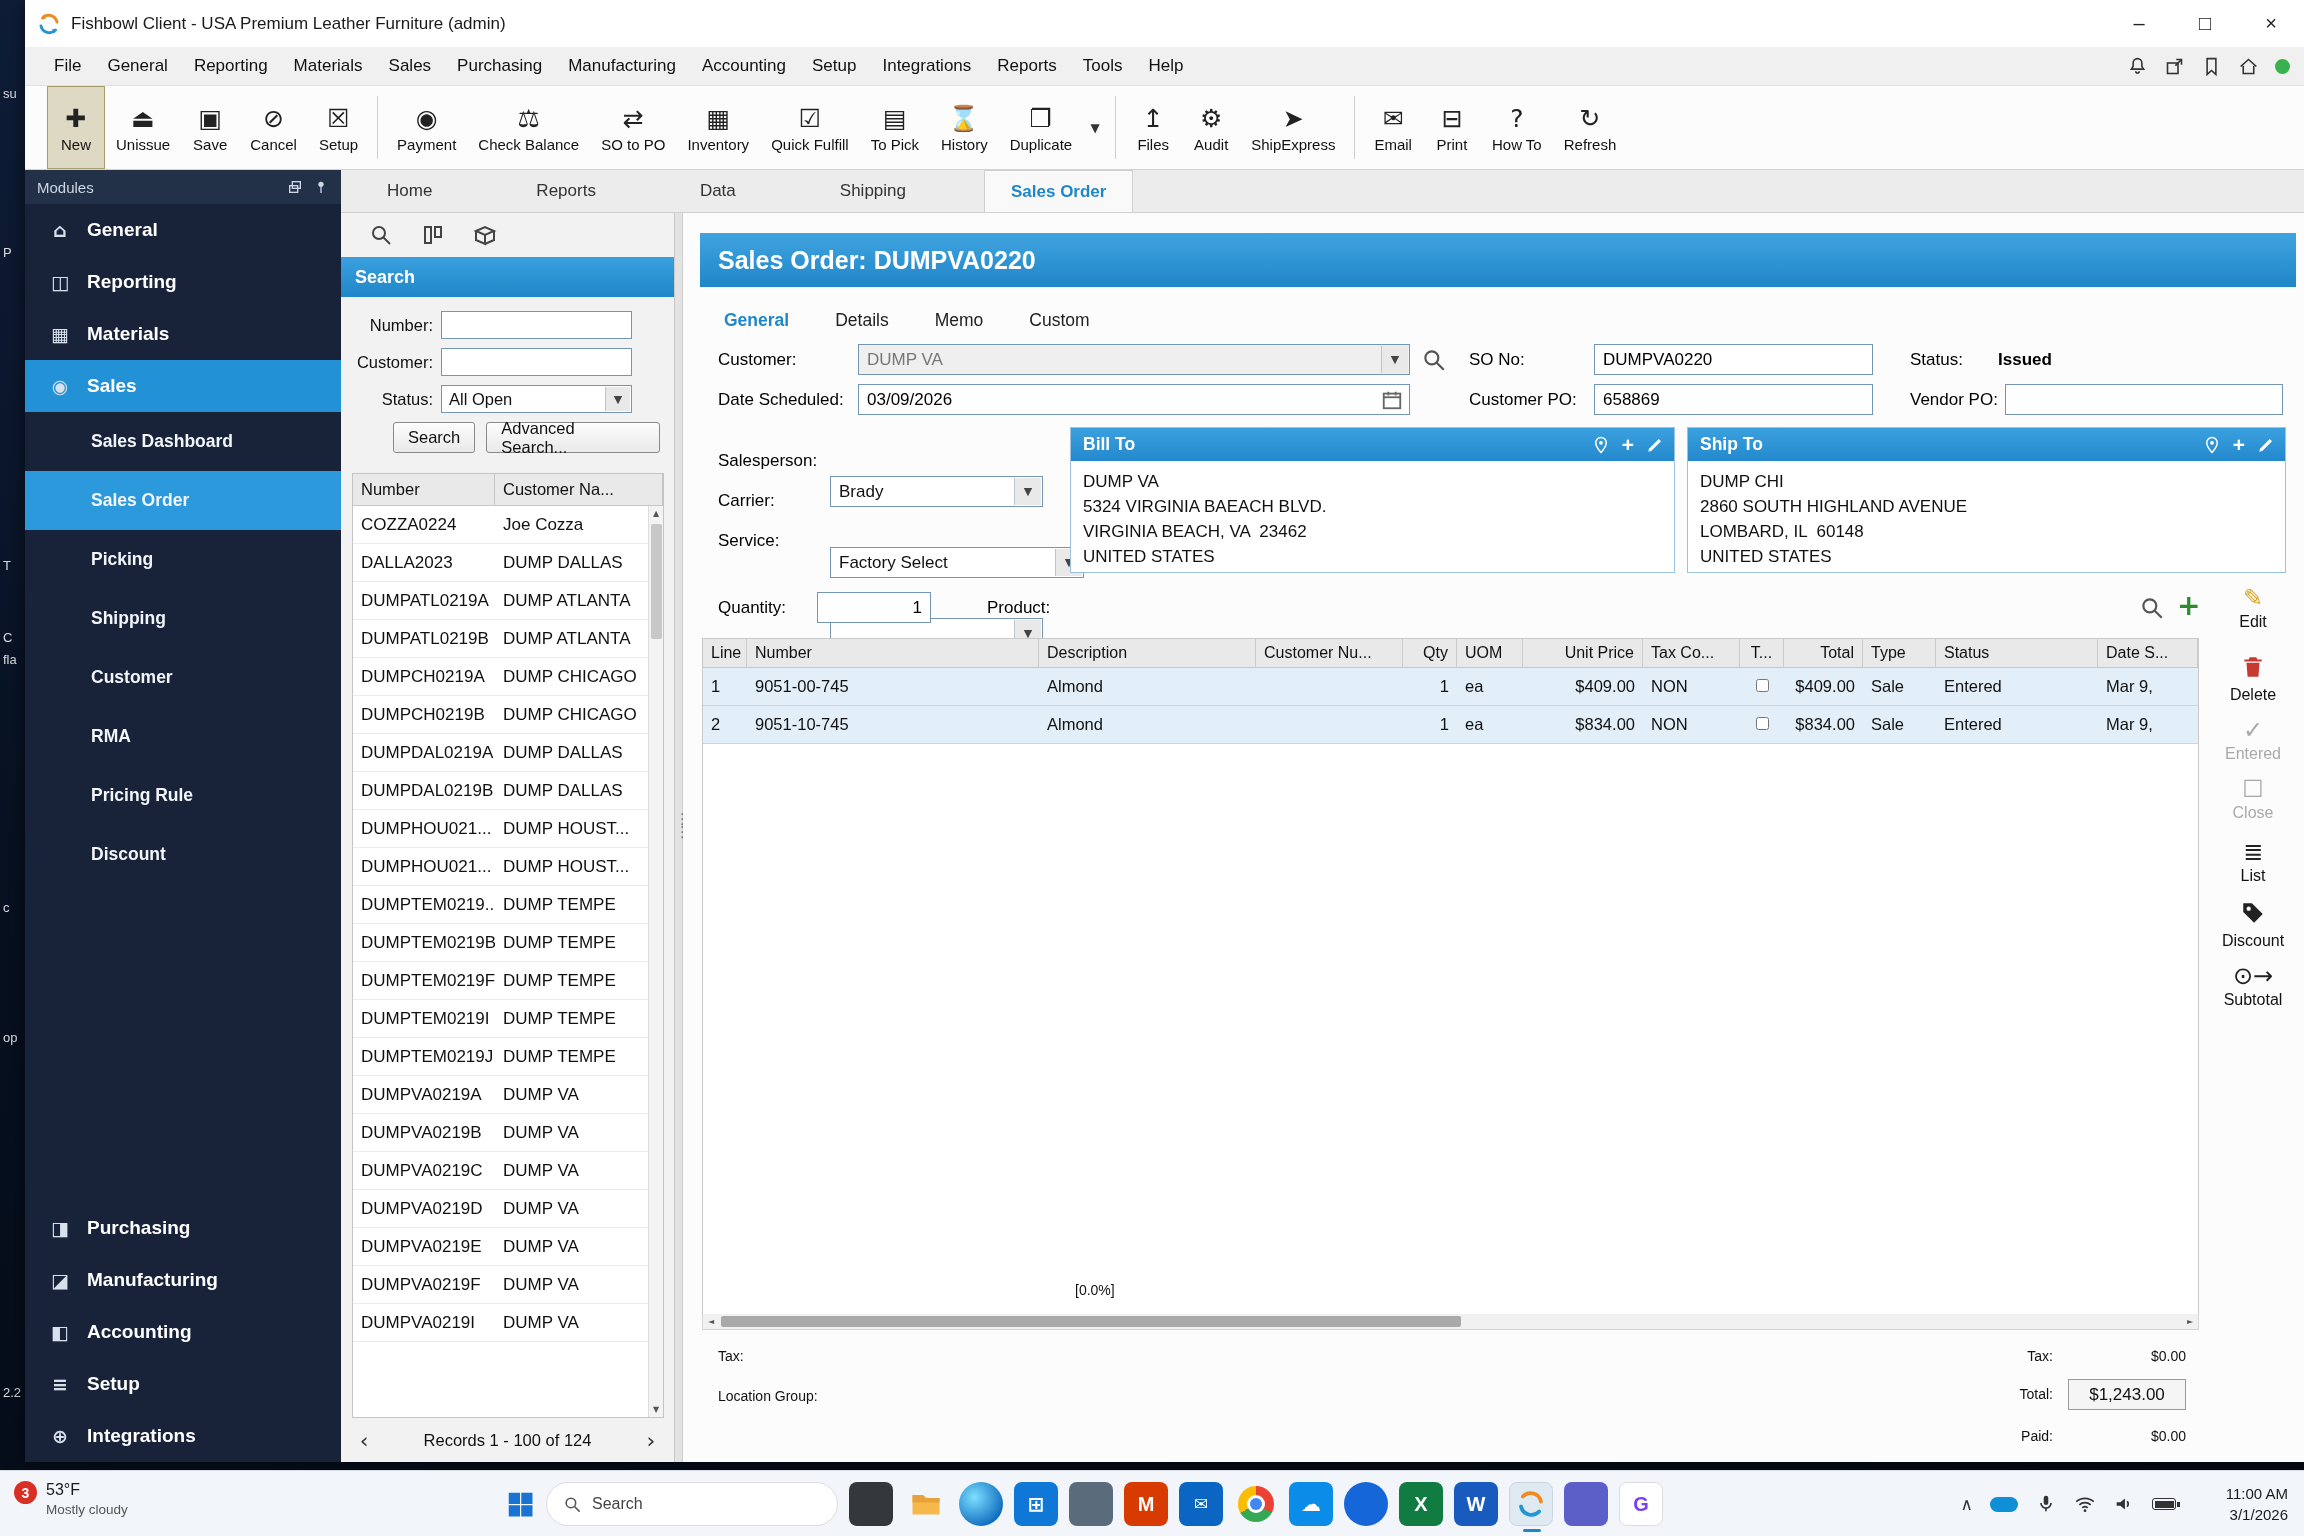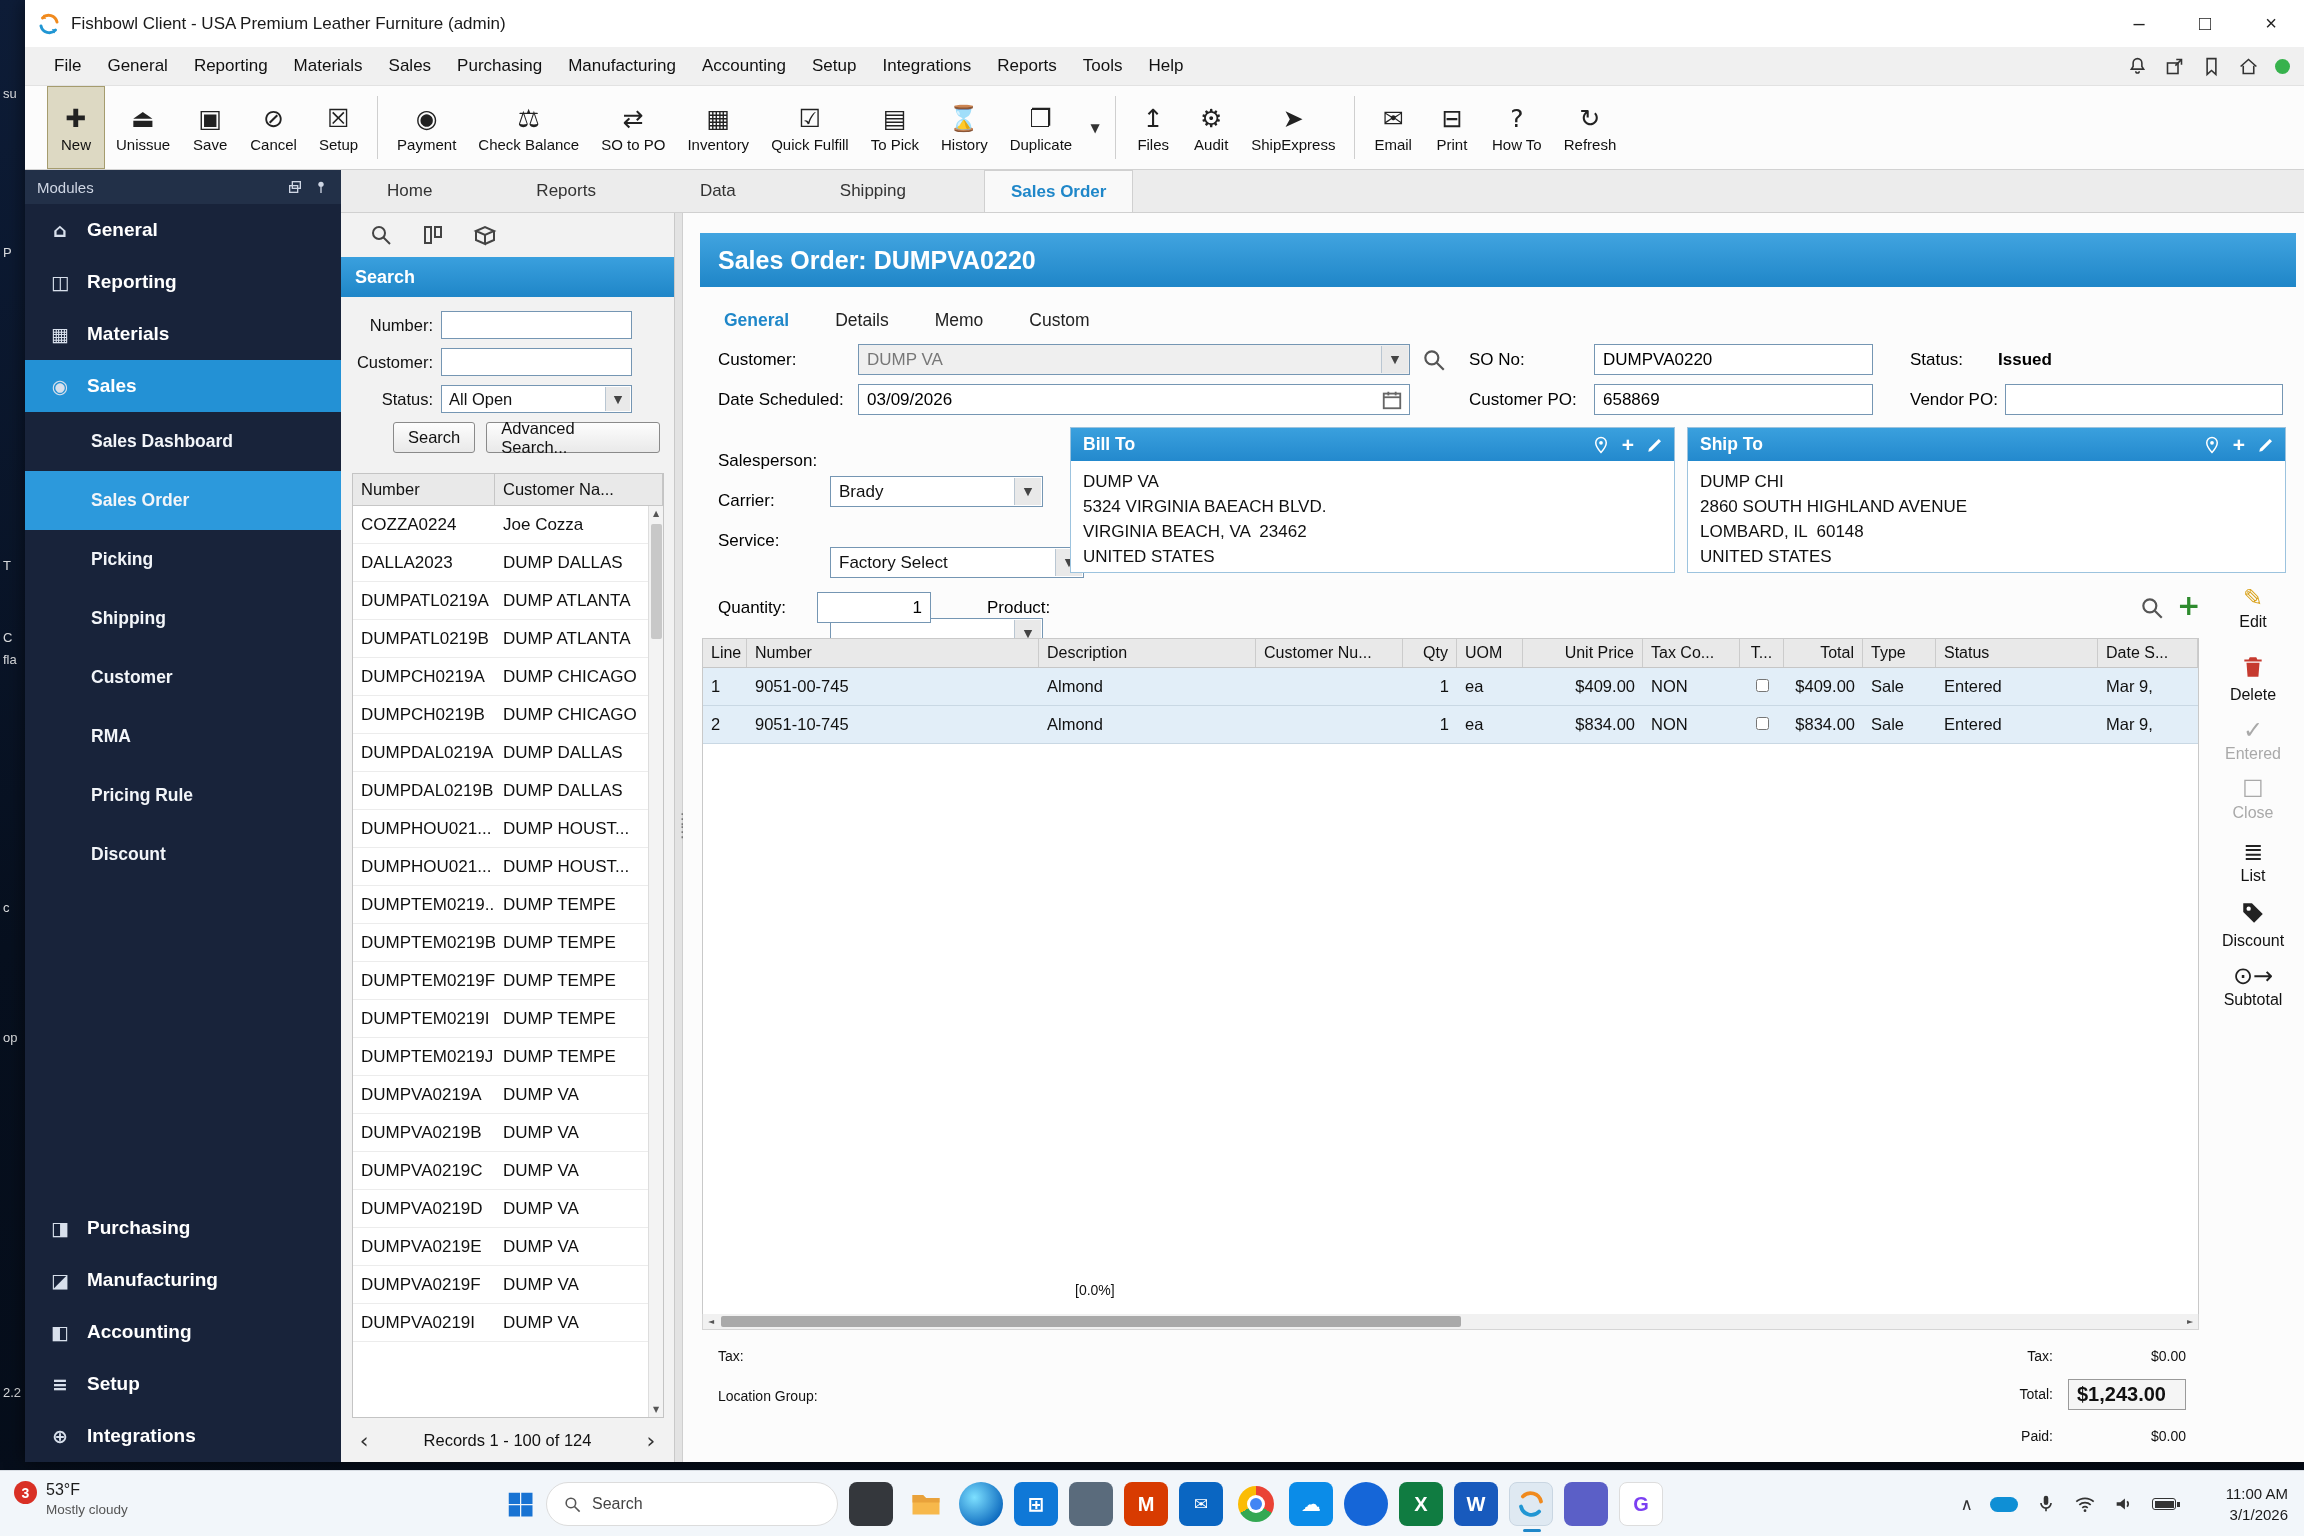--- a/index.html
+++ b/index.html
@@ -148,21 +148,21 @@
 
   
   .action-item { position: absolute; left: 1524px; width: 92px; text-align: center; }
   .action-item .ai-ic { font-size: 24px; line-height: 27px; color: #222; }
   .ai-svg { width: 26px; height: 26px; }
   .action-item .ai-lb { font-size: 16px; color: #111; line-height: 19px; }
   .action-item.disabled .ai-lb, .action-item.disabled .ai-ic { color: #a9a9a9; }
 
   
   .ft-lbl { font-size: 14px; line-height: 31px; }
-  .total-box { border: 1px solid #9a9a9a; background: #f5f5f5; height: 31px; line-height: 29px; text-align: left; padding: 0 8px; font-weight: bold; font-size: 20px; }
+  .total-box { border: 1px solid #9a9a9a; background: #f5f5f5; height: 31px; line-height: 29px; text-align: center; padding: 0 8px; font-weight: normal; font-size: 17px; }
   .rt { text-align: right; }
 
   
   .taskbar { position: absolute; left: 0; right: 0; bottom: 0; height: 66px; background: #f2f6fa; border-top: 1px solid #d8dde3; z-index: 5; }
   .tb-weather { position: absolute; left: 14px; top: 8px; display: flex; align-items: flex-start; gap: 9px; }
   .w-badge { width: 23px; height: 23px; border-radius: 50%; background: #d93025; color: #fff; font-size: 14px; font-weight: bold; display: flex; align-items: center; justify-content: center; margin-top: 2px; }
   .w-temp { font-size: 16px; color: #1b1b1b; line-height: 22px; }
   .w-cond { font-size: 13.5px; color: #555; line-height: 18px; }
   .tb-center { position: absolute; left: 505px; top: 0; height: 66px; display: flex; align-items: center; gap: 11px; }
   .start-ic { width: 30px; height: 30px; }

